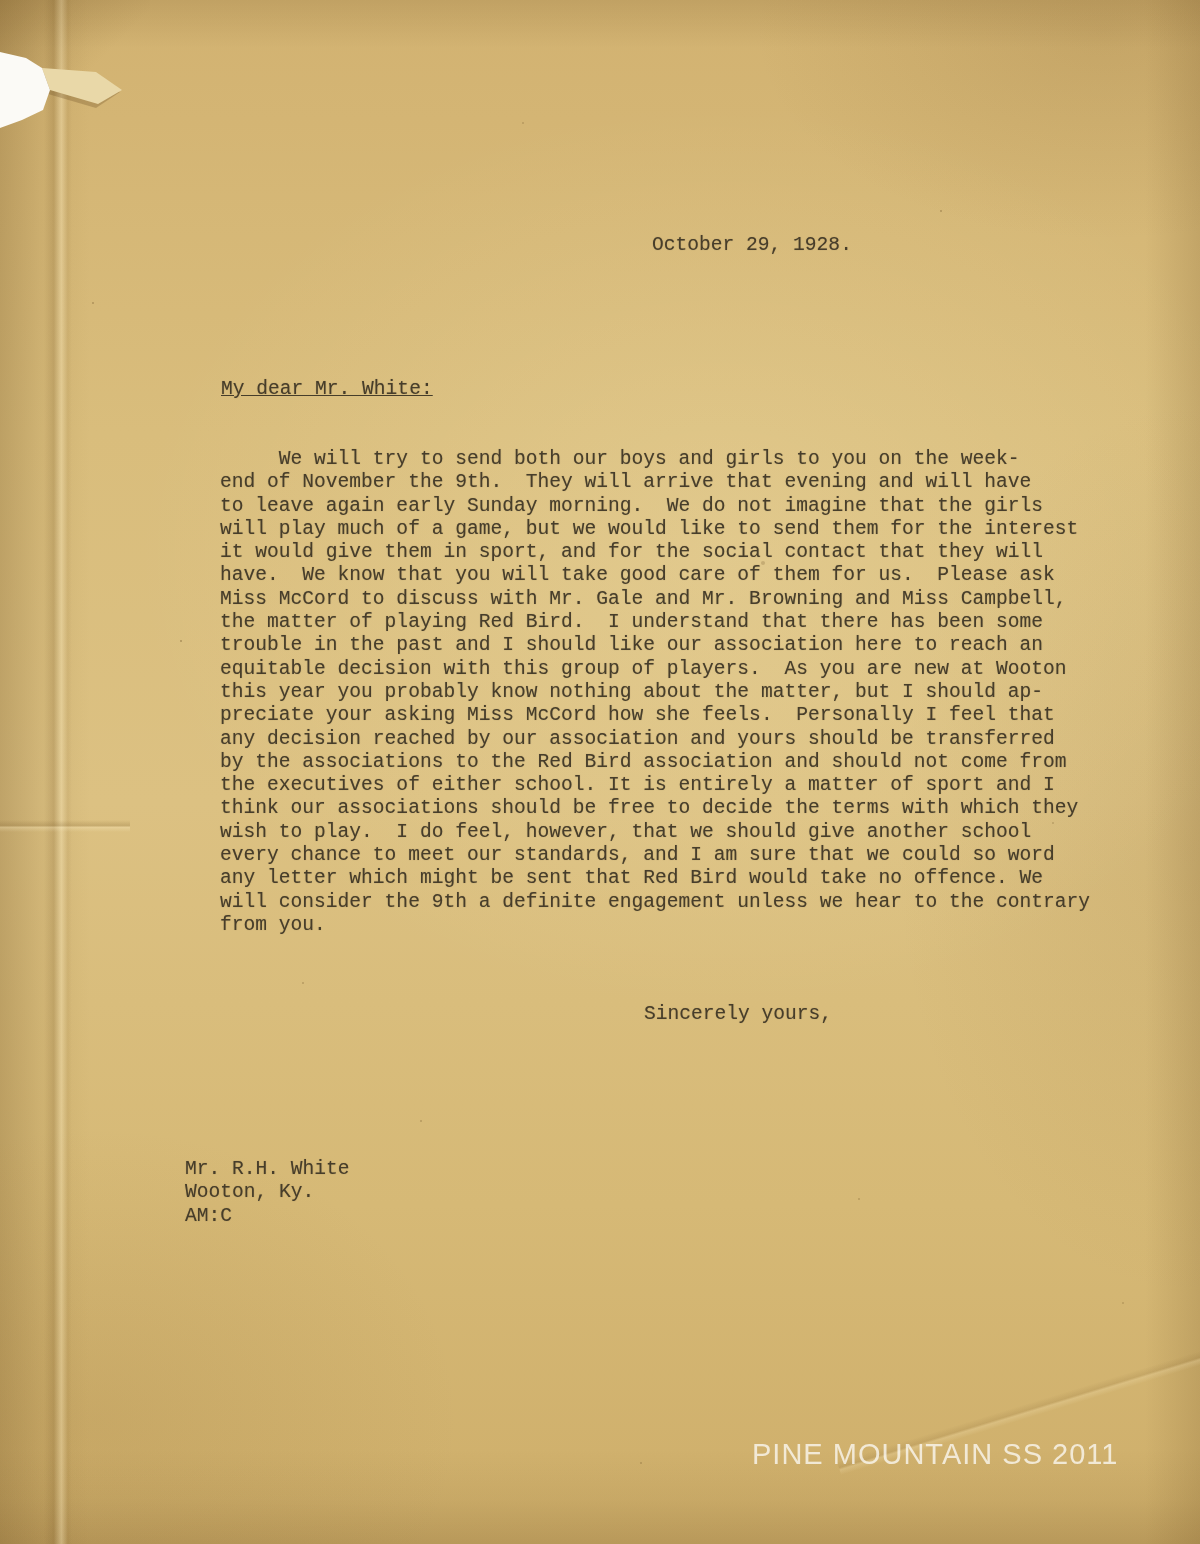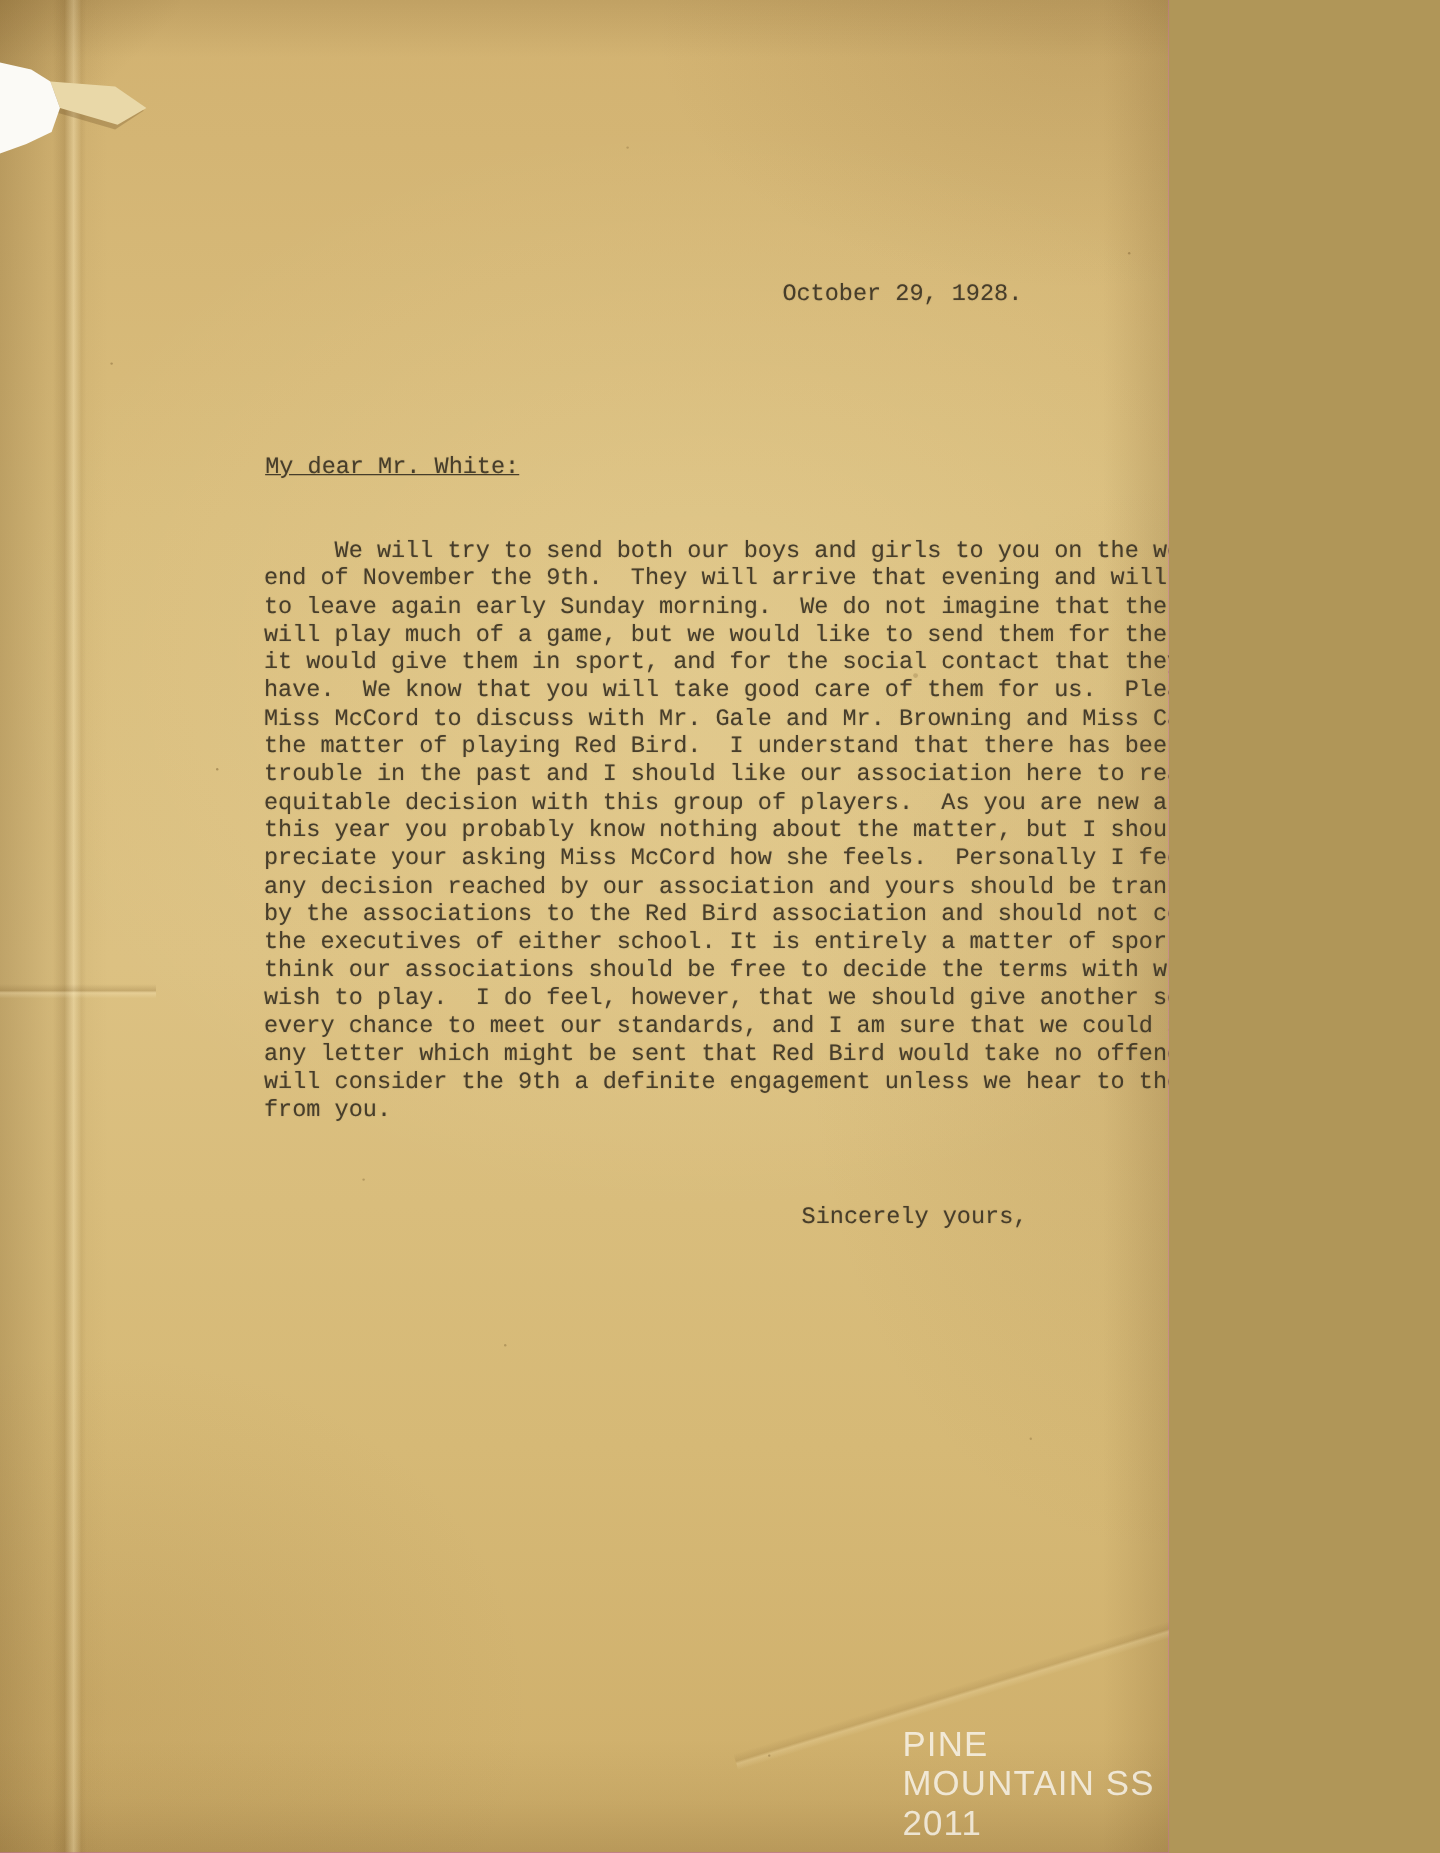--- a/index.html
+++ b/index.html
@@ -1,23 +1,23 @@
 <!DOCTYPE html>
 <html><head>
 <meta charset="utf-8">
 <style>
   html, body { margin: 0; padding: 0; background: #b09658; }
 
   .scan {
     position: relative;
-    width: 974px;
+    width: 1200px;
     height: 1544px;
     overflow: hidden;
     font-family: "Liberation Mono", "DejaVu Sans Mono", monospace;
-    background: #d946ef;
+    background: #3b82f6;
   }
 
   
   .paper {
     position: absolute; inset: 0;
     background:
       radial-gradient(900px 700px at 60% 36%, rgba(255,244,200,0.20), transparent 65%),
       radial-gradient(520px 420px at 8% 92%, rgba(140,105,50,0.14), transparent 70%),
       radial-gradient(420px 640px at 99% 55%, rgba(140,105,50,0.12), transparent 70%),
       radial-gradient(500px 300px at 92% 2%, rgba(125,92,42,0.16), transparent 70%),
@@ -93,21 +93,21 @@
     font-family: "Liberation Mono", "DejaVu Sans Mono", monospace;
     font-size: 19.6px;
     line-height: 23.3px;
     white-space: pre;
     text-shadow: 0 0 1px rgba(63,54,38,0.40);
   }
 
   .date-line   { left: 652px; top: 234px; }
   .salutation  { left: 221px; top: 378px; text-decoration: underline; }
   .body-text   { left: 220px; top: 448px; }
-  .closing     { left: 644px; top: 1003px; margin-left: 24px; }
+  .closing     { left: 644px; top: 1003px; }
   .sig-block   { left: 185px; top: 1158px; }
 
   .watermark {
     position: absolute; left: 752px; top: 1438px;
     font-family: "Liberation Sans", sans-serif;
     font-size: 29px;
     letter-spacing: 1px;
     color: rgba(255,255,255,0.72);
   }
 </style>
@@ -148,16 +148,19 @@
 any decision reached by our association and yours should be transferred
 by the associations to the Red Bird association and should not come from
 the executives of either school. It is entirely a matter of sport and I
 think our associations should be free to decide the terms with which they
 wish to play.  I do feel, however, that we should give another school
 every chance to meet our standards, and I am sure that we could so word
 any letter which might be sent that Red Bird would take no offence. We
 will consider the 9th a definite engagement unless we hear to the contrary
 from you.</pre>
   <pre class="typed closing">Sincerely yours,</pre>
+  <pre class="typed sig-block">Mr. R.H. White
+Wooton, Ky.
+AM:C</pre>
 
   <div class="watermark">PINE MOUNTAIN SS 2011</div>
 
 </div>
 
 </body></html>

